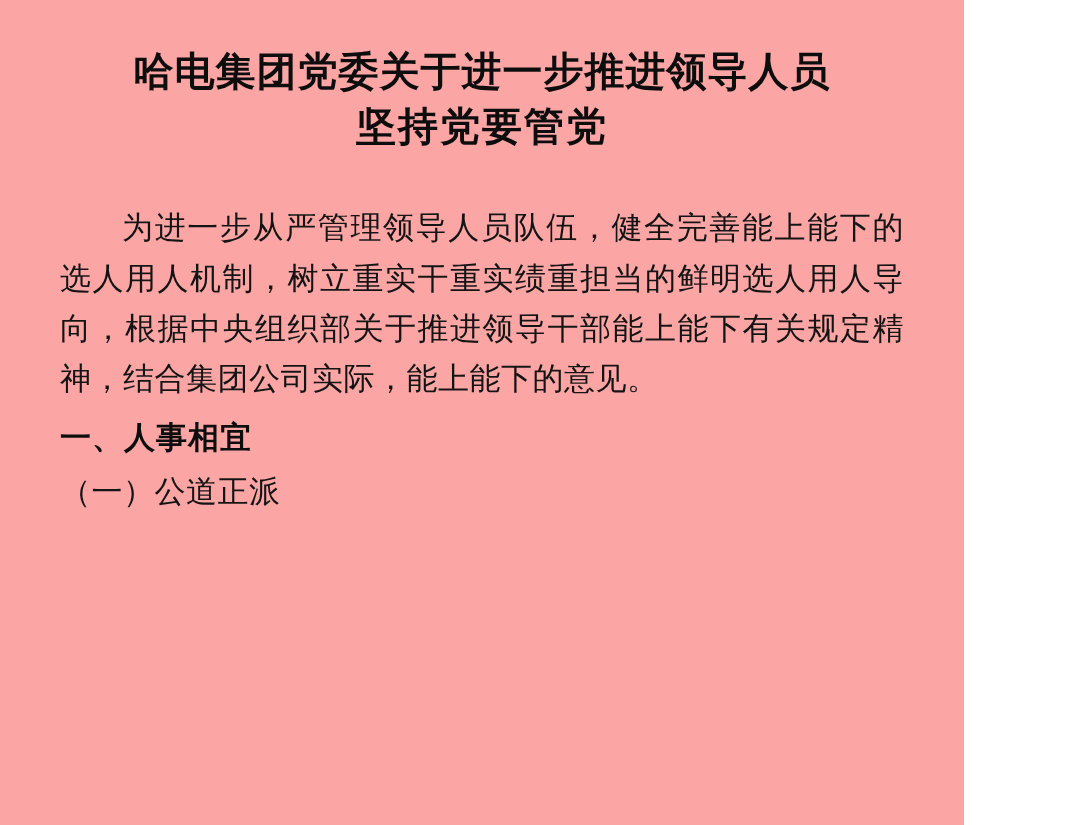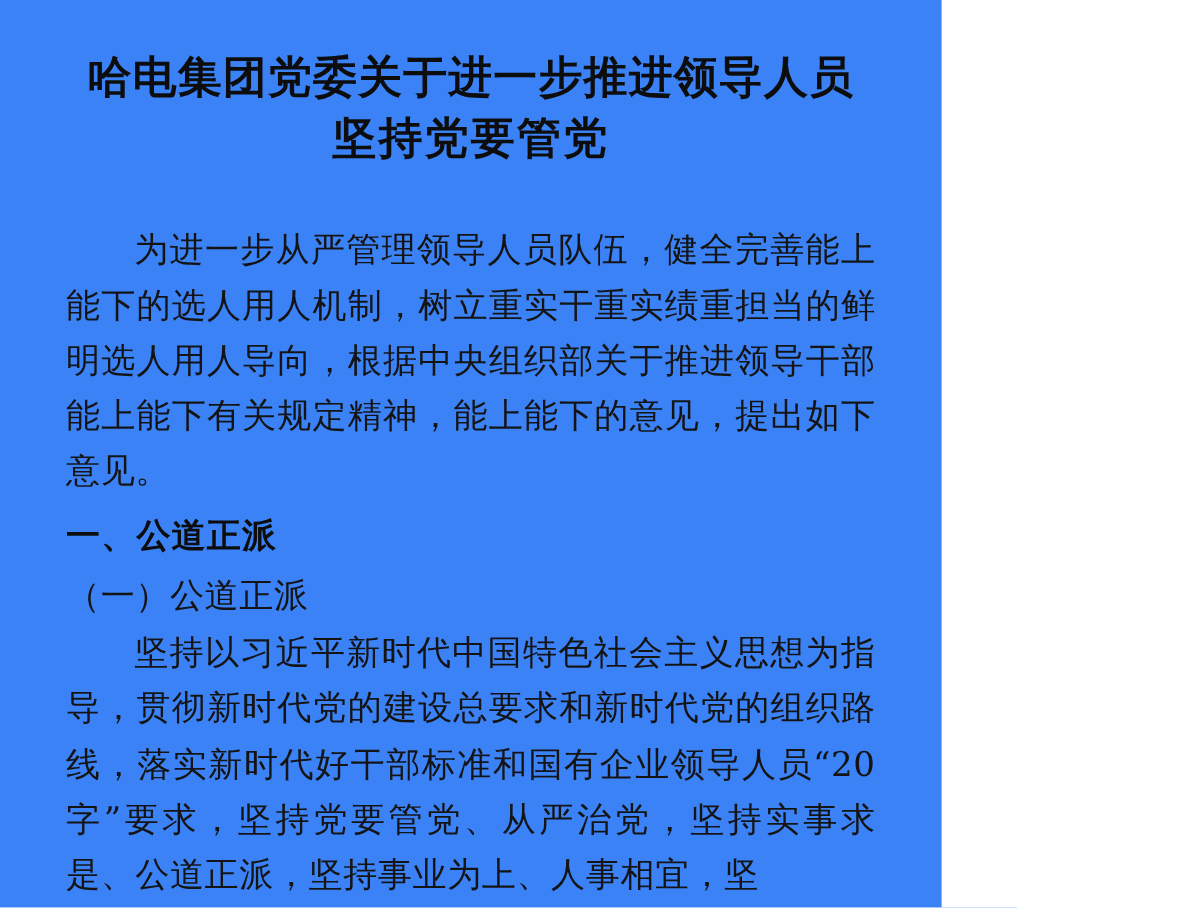--- a/index.html
+++ b/index.html
@@ -8,25 +8,25 @@
     background: #ffffff;
   }
   body {
     width: 1080px;
     height: 825px;
     overflow: hidden;
     font-family: "DejaVu Serif", "Liberation Serif", serif;
     color: #1a1a1a;
   }
   .page {
-    width: 856px;
+    width: 964px;
     height: 825px;
     box-sizing: border-box;
     padding: 36px 60px 0 60px;
-    background: #3b82f6;
+    background: #fca5a5;
     position: relative;
   }
   .doc-title {
     text-align: center;
     font-family: "DejaVu Sans", "Liberation Sans", sans-serif;
     font-weight: bold;
     font-size: 40px;
     line-height: 1.38;
     letter-spacing: 1px;
     color: #0d0d0d;
@@ -77,19 +77,18 @@
 <body>
 
 <div class="page">
 
   <div class="doc-title">
     <span class="title-line line1">哈电集团党委关于进一步推进领导人员</span>
     <span class="title-line line2">坚持党要管党</span>
   </div>
 
   <div class="body-block">
-    <p class="para">为进一步从严管理领导人员队伍，健全完善能上能下的选人用人机制，树立重实干重实绩重担当的鲜明选人用人导向，根据中央组织部关于推进领导干部能上能下有关规定精神，能上能下的意见，提出如下意见。</p>
-    <h2 class="heading-1">一、公道正派</h2>
+    <p class="para">为进一步从严管理领导人员队伍，健全完善能上能下的选人用人机制，树立重实干重实绩重担当的鲜明选人用人导向，根据中央组织部关于推进领导干部能上能下有关规定精神，结合集团公司实际，能上能下的意见。</p>
+    <h2 class="heading-1">一、人事相宜</h2>
     <h3 class="heading-2">（一）公道正派</h3>
-    <p class="para">坚持以习近平新时代中国特色社会主义思想为指导，贯彻新时代党的建设总要求和新时代党的组织路线，落实新时代好干部标准和国有企业领导人员“20 字”要求，坚持党要管党、从严治党，坚持实事求是、公道正派，坚持事业为上、人事相宜，坚</p>
   </div>
 
 </div>
 
 </body></html>

